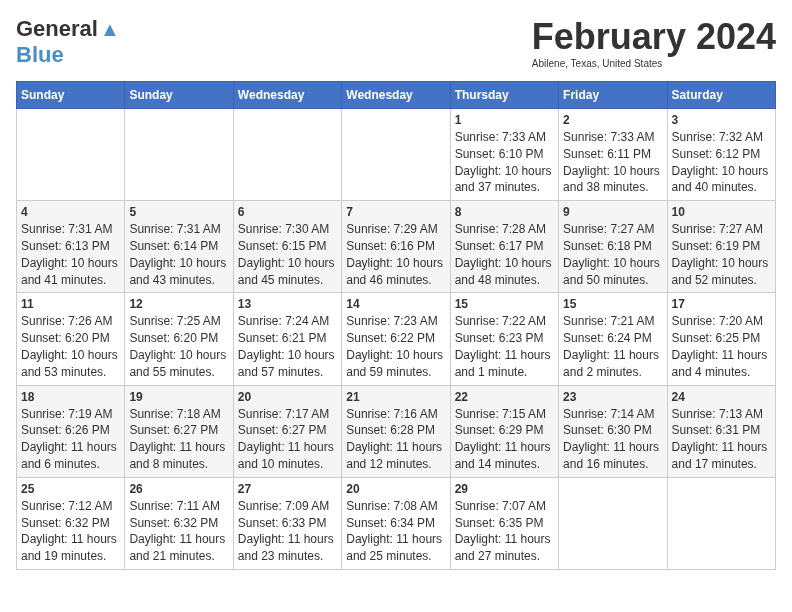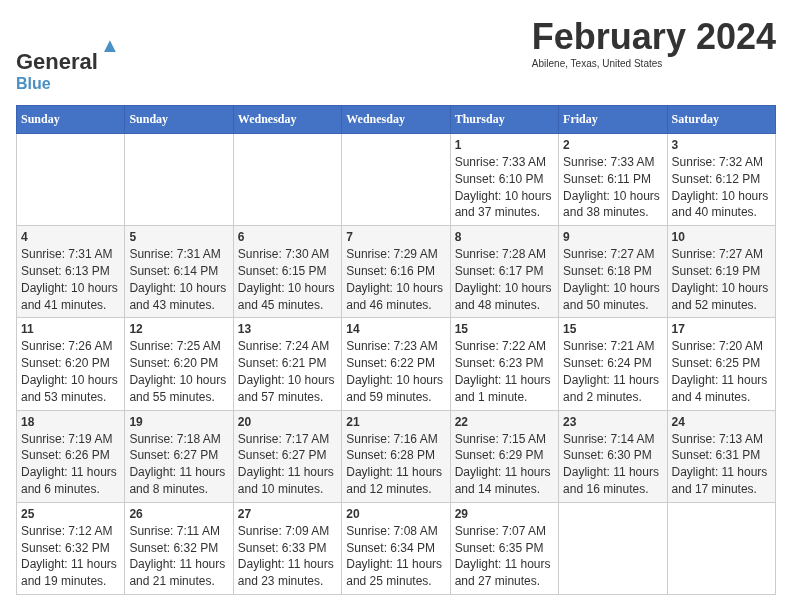--- a/index.html
+++ b/index.html
@@ -38,21 +38,20 @@
       border-collapse: collapse;
       font-size: 11px;
     }
     thead tr th {
       background-color: #4472c4;
       color: #fff;
       padding: 6px 4px;
       text-align: left;
       font-size: 12px;
       border: 1px solid #3a62b0;
-      font-family: Liberation Serif, serif;
     }
     tbody tr td {
       border: 1px solid #ccc;
       vertical-align: top;
       padding: 4px;
       height: 80px;
       width: calc(100% / 7);
     }
     tbody tr:nth-child(even) td {
       background-color: #f5f5f5;
@@ -74,25 +73,25 @@
     .empty-cell {
       background-color: #f5f5f5;
     }
   </style>
 </head>
 <body>
 
 <div class="header-area">
   <div class="logo">
   <div style="display:flex; align-items:center; gap:0;">
-    <span style="font-size:22px; font-weight:bold; color:#333;margin-top:33px;">General</span>
+    <span style="font-size:22px; font-weight:bold; color:#333;">General</span>
     <span style="color:#4a90c4; font-size:20px; margin-left:2px; font-weight:bold;">▲</span>
   </div>
   <div>
-    <span style="font-size:16px; font-weight:bold; color:#4a90c4;">Blue</span>
+    <span style="font-size:22px; font-weight:bold; color:#4a90c4;">Blue</span>
   </div>
 </div>
   <div class="title-area">
     <div class="main-title">February 2024</div>
     <div class="subtitle">Abilene, Texas, United States</div>
   </div>
 </div>
 
 <table>
   <thead>

